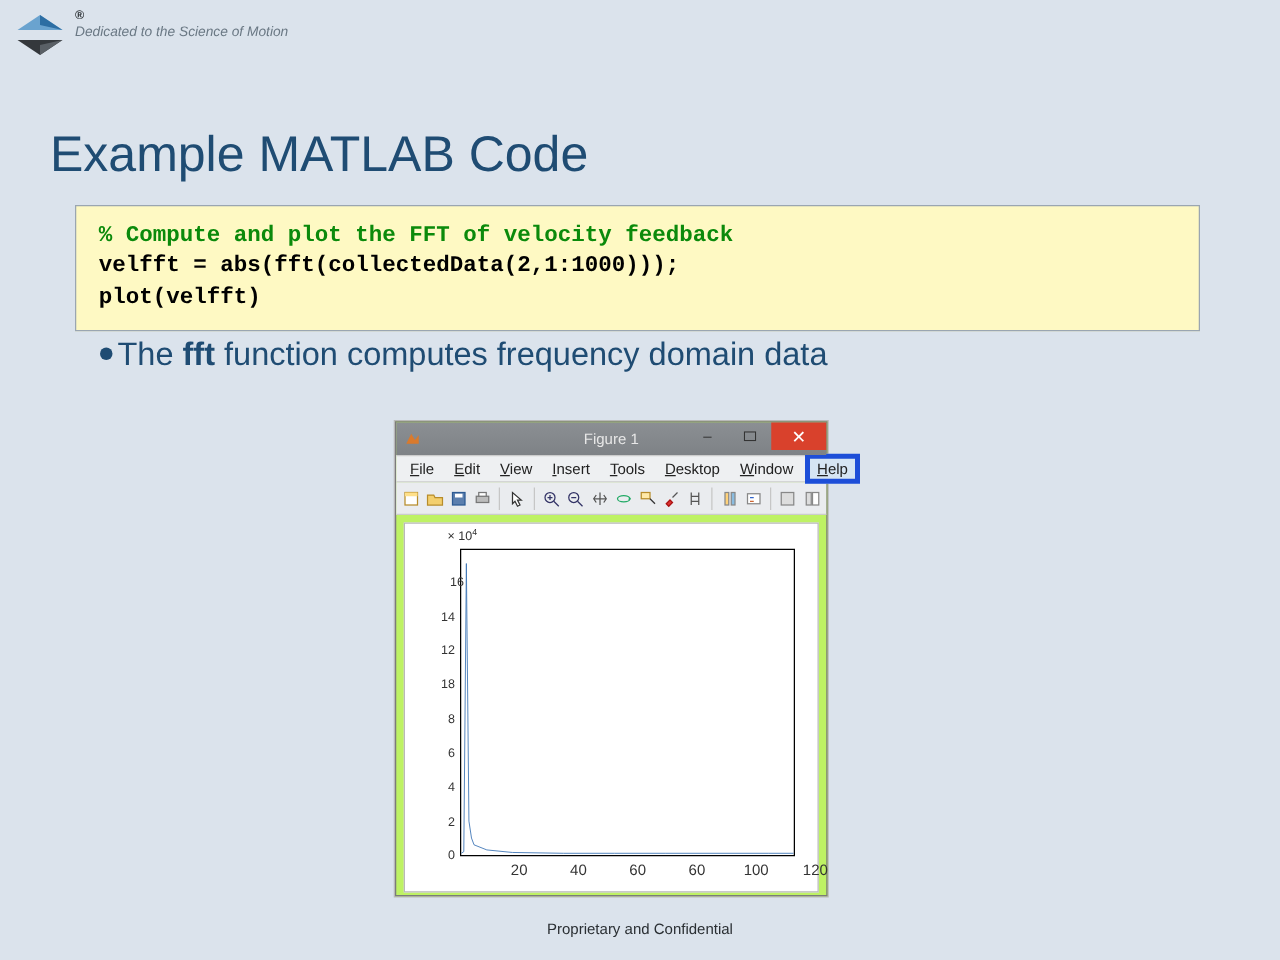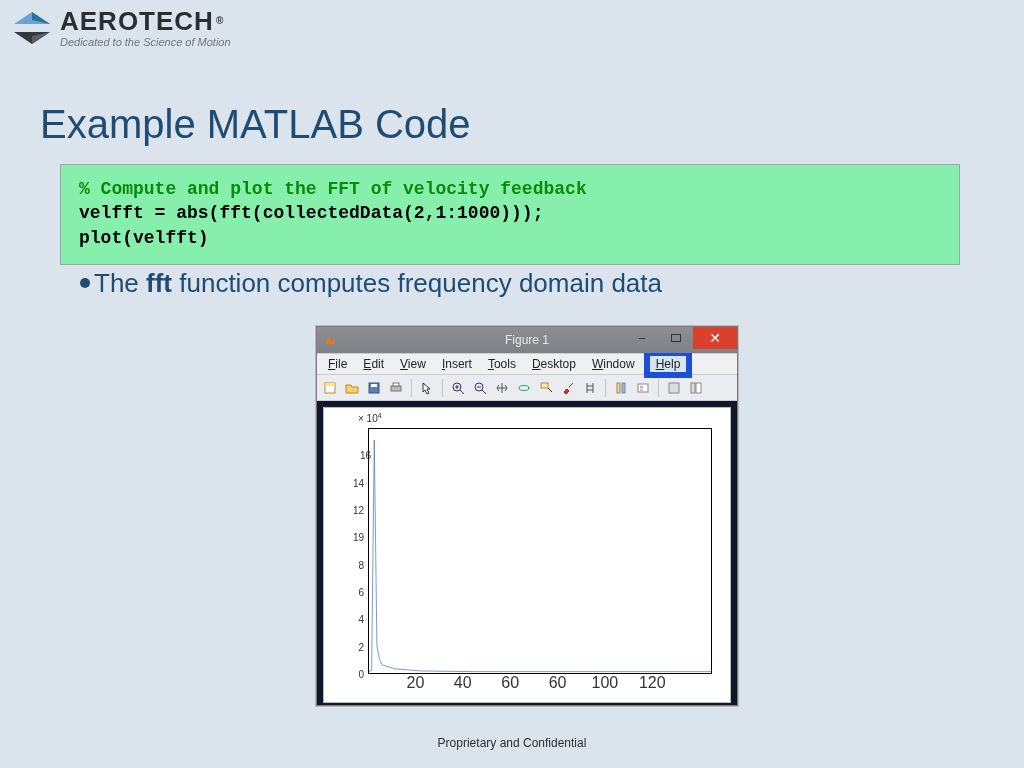--- a/index.html
+++ b/index.html
@@ -29,21 +29,21 @@
   }
   
   .slide-title {
     position: absolute; left: 40px; top: 102px;
     font-family: "Candara", "Trebuchet MS", Arial, sans-serif;
     font-size: 40px; color: #1f4c73; font-weight: 500;
   }
   
   .code-box {
     position: absolute; left: 60px; top: 164px;
-    width: 900px; background: #86efac;
+    width: 900px; background: #fef9c3;
     border: 1px solid #9aa6b1; padding: 12px 18px 14px 18px;
     font-family: "Courier New", monospace; font-size: 18px;
     line-height: 1.35; font-weight: bold;
   }
   .code-comment { color: #0b8a0b; }
   .code-line { color: #000; }
   
   .bullet-row {
     position: absolute; left: 80px; top: 268px;
     display: flex; align-items: flex-start; gap: 4px;
@@ -51,23 +51,23 @@
   .bullet-dot {
     width: 10px; height: 10px; border-radius: 50%;
     background: #1f4c73; margin-top: 10px;
   }
   .bullet-text {
     font-size: 26px; color: #1f4c73;
   }
   .bullet-text .bold { font-weight: bold; }
   
   .fig-window {
-    position: absolute; left: 316px; top: 326px;
-    width: 422px; height: 380px;
-    border: 1px solid #7b7b7b; background: #0f172a;
+    position: absolute; left: 316px; top: 337px;
+    width: 346px; height: 380px;
+    border: 1px solid #7b7b7b; background: #bef264;
     box-shadow: 0 0 0 1px #b9b9b9;
     font-family: "Segoe UI", Tahoma, sans-serif;
   }
   .fig-titlebar {
     height: 26px; background: linear-gradient(#8b8f93,#7e8286);
     display: flex; align-items: center; position: relative;
     color: #e7e7e7; font-size: 12px;
   }
   .fig-tb-icon { margin-left: 6px; display:flex; }
   .fig-tb-title { position:absolute; left:0; right:0; text-align:center; }
@@ -78,41 +78,41 @@
   .tb-btn.max svg { display:block; }
   .tb-btn.close { background:#d9412c; width:44px; height:22px; color:#fff; font-size:14px; }
   .tb-btn.close::after { content:"✕"; }
   .fig-menubar {
     height: 22px; background:#eef0f2; border-top:1px solid #ccc; border-bottom:1px solid #ccc;
     display:flex; align-items:center; padding:0 4px; gap:2px;
     font-size:12px; color:#222;
   }
   .menu-item { padding:2px 7px; }
   .menu-item u { text-decoration: underline; }
-  .menu-item.sel { background:#d6e5f3; border:6px solid #1d4ed8; padding:1px 6px; }
+  .menu-item.sel { background:#d6e5f3; border:4px solid #1d4ed8; padding:1px 6px; }
   .fig-toolbar {
     height: 26px; background:#eaecef; border-bottom:1px solid #ccc;
     display:flex; align-items:center; padding:0 4px; gap:4px;
   }
   .tool-ic {
     width:18px; height:18px; display:flex; align-items:center; justify-content:center;
   }
   .tool-sep { width:1px; height:18px; background:#c6c6c6; margin:0 2px; }
   .fig-canvas {
     position: relative; margin: 6px; height: 296px;
     background: #ffffff; border: 1px solid #b9b9b9;
   }
   .plot-area {
     position:absolute; left:44px; top:20px; right:18px; bottom:28px;
     border:1px solid #000;
   }
   .y-exp { position:absolute; left:34px; top:4px; font-size:10px; color:#333; }
   .y-exp sup { font-size:7px; }
   .y-tick { position:absolute; left:0; width:40px; text-align:right; font-size:10px; color:#333; transform: translateY(-50%); }
-  .x-tick { position:absolute; bottom:10px; font-size:16px; color:#333; transform: translateX(-50%); }
+  .x-tick { position:absolute; bottom:10px; font-size:12px; color:#333; transform: translateX(-50%); }
   
   .spike-svg { position:absolute; left:0; top:0; width:100%; height:100%; }
   
   .footer {
     position:absolute; left:0; right:0; bottom:18px;
     text-align:center; font-size:12px; color:#2a2f33;
   }
 </style>
 </head>
 <body>
@@ -121,21 +121,20 @@
   <span class="logo-mark">
     <svg width="44" height="36" viewBox="0 0 44 36">
       <polygon points="22,2 40,14 4,14" fill="#6aa3cf"></polygon>
       <polygon points="22,2 40,14 22,10" fill="#2d6ea3"></polygon>
       <polygon points="4,22 40,22 22,34" fill="#34383c"></polygon>
       <polygon points="22,26 40,22 22,34" fill="#5a6066"></polygon>
     </svg>
   </span>
   <span class="logo-text-block">
     <span class="logo-word">
-      <span>AEROTECH</span>
         <span class="logo-reg">®</span>
     </span>
     <span class="logo-tag">Dedicated to the Science of Motion</span>
   </span>
 </div>
 
 <h1 class="slide-title">Example MATLAB Code</h1>
 
 <div class="code-box">
   <div class="code-comment">% Compute and plot the FFT of velocity feedback</div>
@@ -289,21 +288,21 @@
       <svg class="spike-svg" viewBox="0 0 100 100" preserveAspectRatio="none" id="spike-svg">
           <polyline points="0.00,99.44 0.77,98.89 1.54,4.44 2.31,88.89 3.08,94.44 3.85,96.67 7.69,98.33 15.38,99.17 30.77,99.44 46.15,99.44 61.54,99.44 76.92,99.44 92.31,99.44 100.00,99.44" fill="none" stroke="#3b74b5" stroke-width="0.7" vector-effect="non-scaling-stroke"></polyline>
         </svg>
     </div>
     <div id="yticks">
         <div class="y-tick" style="top: 266px;">0</div>
         <div class="y-tick" style="top: 238.667px;">2</div>
         <div class="y-tick" style="top: 211.333px;">4</div>
         <div class="y-tick" style="top: 184px;">6</div>
         <div class="y-tick" style="top: 156.667px;">8</div>
-        <div class="y-tick" style="top: 129.333px;">19</div>
+        <div class="y-tick" style="top: 129.333px;">18</div>
         <div class="y-tick" style="top: 102px;">12</div>
         <div class="y-tick" style="top: 74.6667px;">14</div>
         <div class="y-tick" style="top: 47.3333px; padding-left: 36px;">16</div>
       </div>
     <div id="xticks">
         <div class="x-tick" style="left: 91.3846px;">20</div>
         <div class="x-tick" style="left: 138.769px;">40</div>
         <div class="x-tick" style="left: 186.154px;">60</div>
         <div class="x-tick" style="left: 233.538px;">60</div>
         <div class="x-tick" style="left: 280.923px;">100</div>

